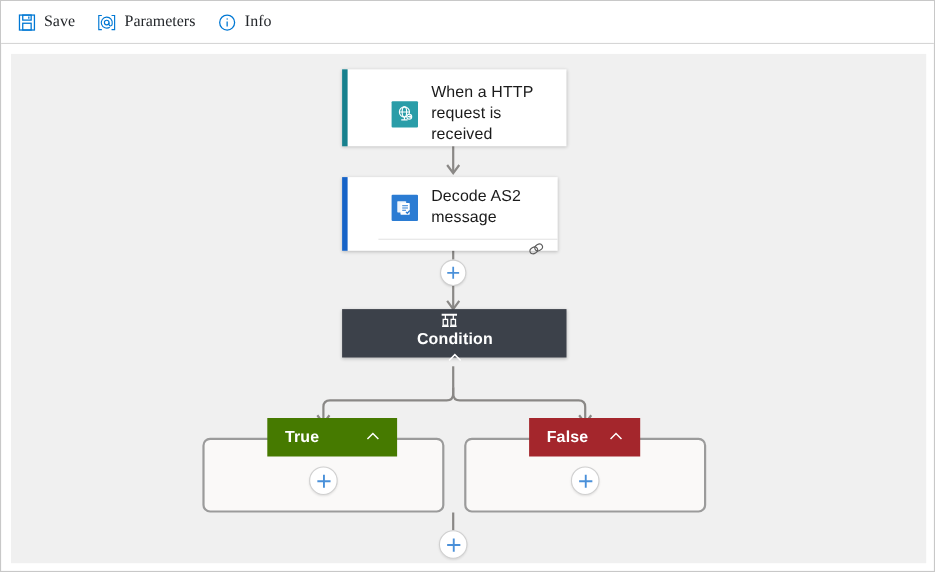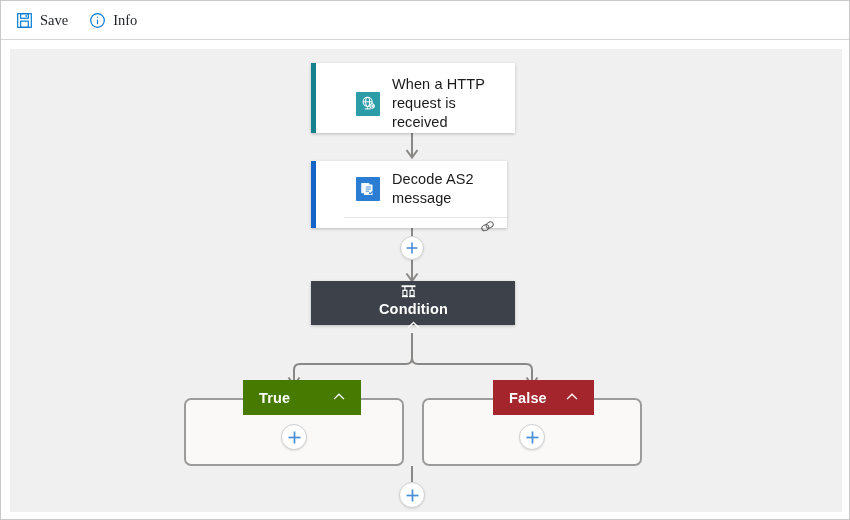--- a/index.html
+++ b/index.html
@@ -219,20 +219,31 @@
           <rect x="1.6" y="1.6" width="12.8" height="12.8"></rect>
           <rect x="4.4" y="1.6" width="7.2" height="4.3"></rect>
           <rect x="4.4" y="8.6" width="7.2" height="5.8"></rect>
           <line x1="9.6" y1="2.8" x2="9.6" y2="4.8"></line>
         </svg>
       </span>
       <span class="tb-label">Save</span>
     </div>
 
 
+    <div class="tb-item">
+      <span class="tb-icon">
+        <svg width="18" height="17" viewBox="0 0 18 16" fill="none" stroke="#0078d4" stroke-width="1.05">
+          <polyline points="4.6,1.6 1.8,1.6 1.8,14.4 4.6,14.4"></polyline>
+          <polyline points="13.4,1.6 16.2,1.6 16.2,14.4 13.4,14.4"></polyline>
+          <circle cx="9" cy="8" r="2.1"></circle>
+          <path d="M11.1 8 v1.6 a1.5 1.5 0 0 0 1.5 1.5 a1.9 1.9 0 0 0 1.4 -2 A5 5 0 1 0 11.8 12.3"></path>
+        </svg>
+      </span>
+      <span class="tb-label">Parameters</span>
+    </div>
 
     <div class="tb-item">
       <span class="tb-icon">
         <svg width="17" height="17" viewBox="0 0 16 16" fill="none" stroke="#0078d4" stroke-width="1.1">
           <circle cx="8" cy="8" r="6.4"></circle>
           <line x1="8" y1="7.1" x2="8" y2="11.4"></line>
           <circle cx="8" cy="4.9" r="0.62" fill="#0078d4" stroke="none"></circle>
         </svg>
       </span>
       <span class="tb-label">Info</span>
@@ -346,21 +357,21 @@
       </span>
     </div>
     <div class="plus-btn big" style="left:271px; top:375px;">
       <svg width="15" height="15" viewBox="0 0 14 14" stroke="#4a90d9" stroke-width="1.6">
         <line x1="7" y1="1.4" x2="7" y2="12.6"></line>
         <line x1="1.4" y1="7" x2="12.6" y2="7"></line>
       </svg>
     </div>
 
     <div class="branch-box" style="left:412px; top:349px; width:220px; height:68px;"></div>
-    <div class="branch-header false" style="left:483px; top:331px; width:101px; height:35px;justify-content:flex-end;">
+    <div class="branch-header false" style="left:471px; top:331px; width:101px; height:35px;justify-content:flex-end;">
       <span class="branch-label">False</span>
       <span class="chev">
         <svg width="16" height="16" viewBox="0 0 18 18" fill="none" stroke="#ffffff" stroke-width="1.5">
           <polyline points="3.4,11.4 9,5.8 14.6,11.4"></polyline>
         </svg>
       </span>
     </div>
     <div class="plus-btn big" style="left:509px; top:375px;">
       <svg width="15" height="15" viewBox="0 0 14 14" stroke="#4a90d9" stroke-width="1.6">
         <line x1="7" y1="1.4" x2="7" y2="12.6"></line>

